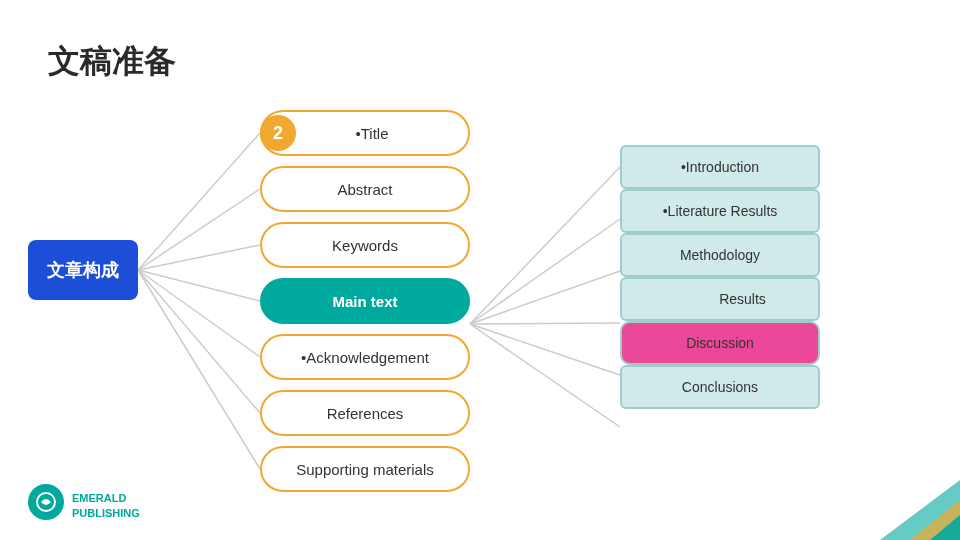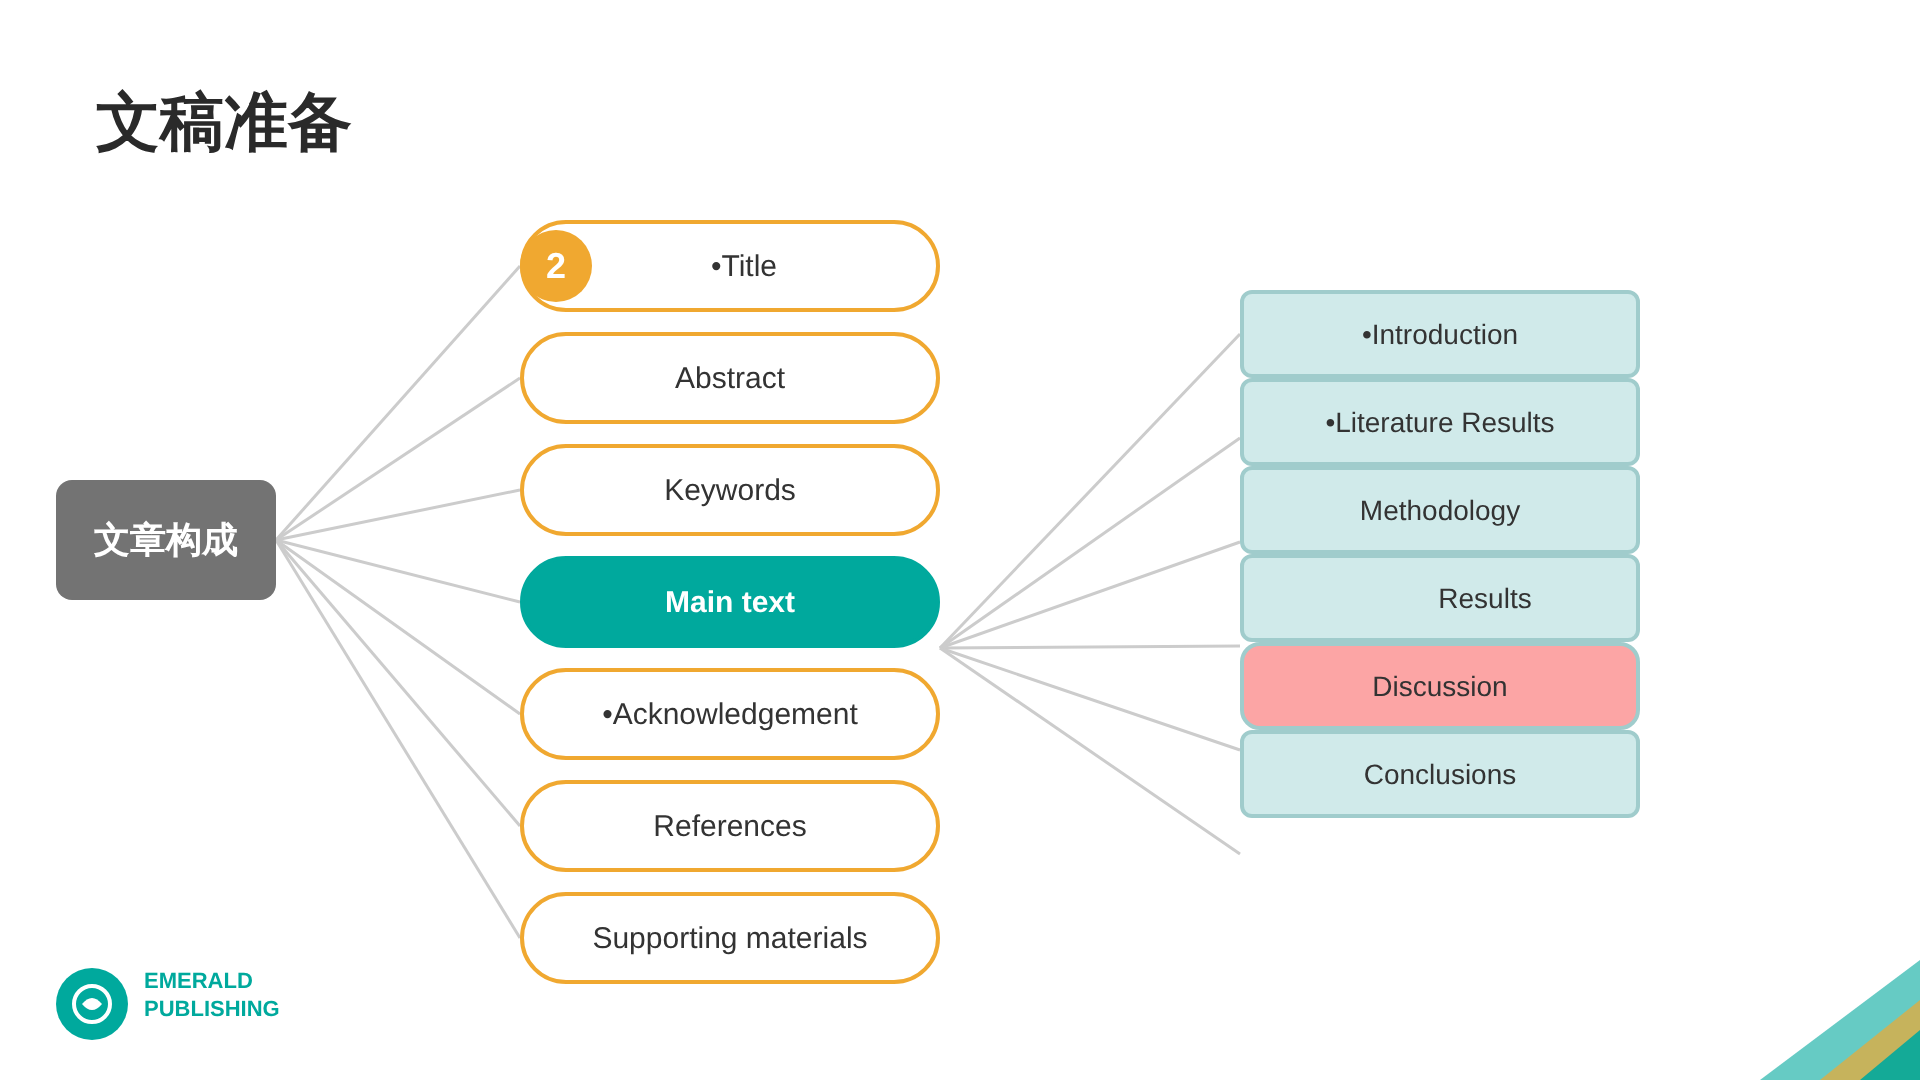--- a/index.html
+++ b/index.html
@@ -23,21 +23,21 @@
       color: #2a2a2a;
     }
 
     
     .left-label {
       position: absolute;
       left: 28px;
       top: 240px;
       width: 110px;
       height: 60px;
-      background: #737373;
+      background: #1d4ed8;
       border-radius: 8px;
       display: flex;
       align-items: center;
       justify-content: center;
       color: white;
       font-size: 18px;
       font-weight: bold;
     }
 
     
@@ -112,40 +112,40 @@
       justify-content: center;
       font-size: 14px;
       color: #333;
       background: #e8f4f4;
     }
 
     .right-box.intro { background: #d0eaea; border-color: #a0cccc; }
     .right-box.lit { background: #d0eaea; border-color: #a0cccc; }
     .right-box.meth { background: #d0eaea; border-color: #a0cccc; }
     .right-box.results { background: #d0eaea; border-color: #a0cccc; padding-left: 45px; }
-    .right-box.disc { background: #fca5a5; border-color: #a0cccc; border-radius: 10px; }
+    .right-box.disc { background: #ec4899; border-color: #a0cccc; border-radius: 10px; }
     .right-box.concl { background: #d0eaea; border-color: #a0cccc; }
 
     
     .connectors {
       position: absolute;
       top: 0;
       left: 0;
       width: 960px;
       height: 540px;
       pointer-events: none;
     }
 
     
     .logo {
       position: absolute;
       bottom: 20px;
       left: 28px;
       display: flex;
-      align-items: flex-start;
+      align-items: flex-end;
       gap: 8px;
     }
 
     .logo-icon {
       width: 36px;
       height: 36px;
       background: #00a99d;
       border-radius: 50%;
       display: flex;
       align-items: center;

